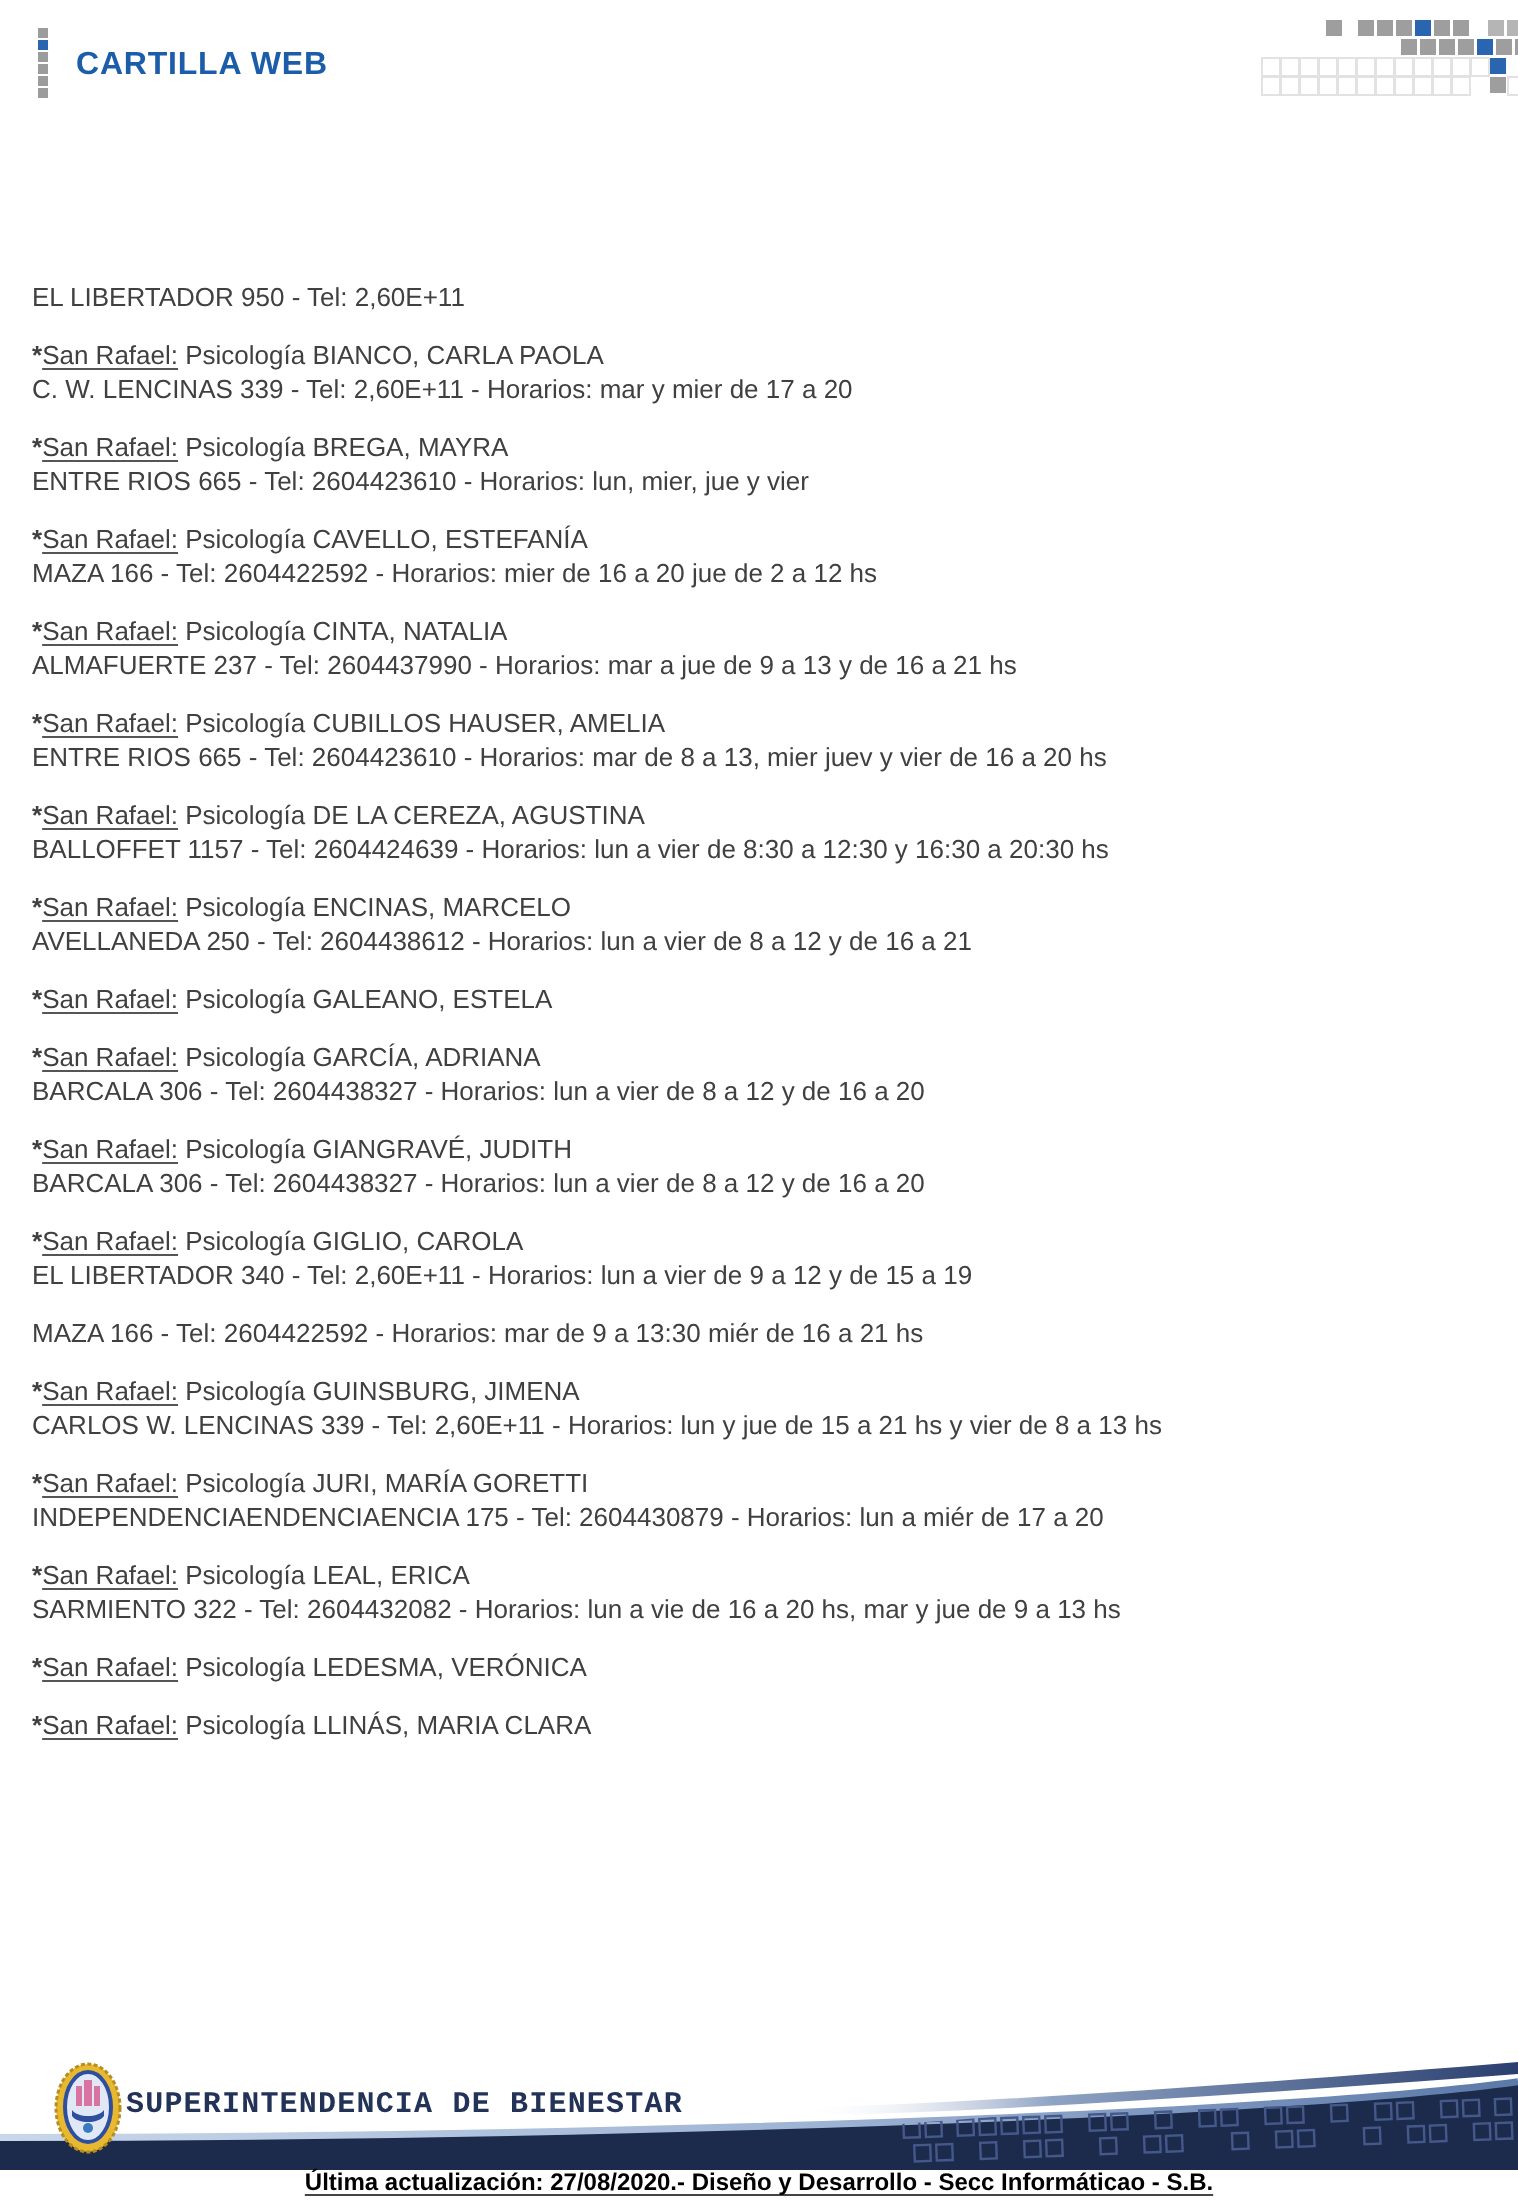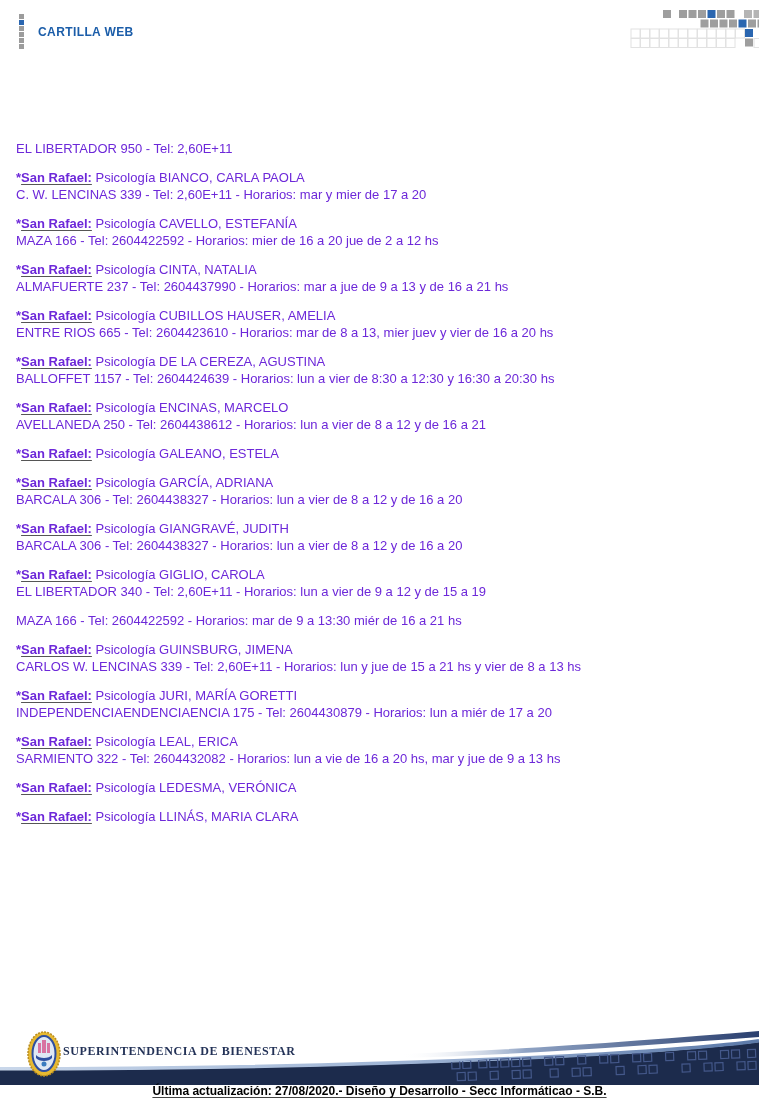--- a/index.html
+++ b/index.html
@@ -2,34 +2,34 @@
 <html><head>
 <meta charset="utf-8">
 <style>
   html,body{margin:0;padding:0;}
   body{width:759px;height:1101px;background:#ffffff;font-family:"Liberation Sans",sans-serif;}
   .page{position:relative;width:759px;height:1101px;background:#fff;overflow:hidden;}
 
   
   .brand{position:absolute;left:19px;top:14px;display:flex;align-items:center;}
   .brand-squares{display:block;}
-  .brand-title{margin-left:13px;color:#1b5da9;font-weight:bold;font-size:12px;letter-spacing:0.4px;line-height:35px;}
+  .brand-title{margin-left:13px;color:#1b5da9;font-weight:bold;font-size:16px;letter-spacing:0.4px;line-height:35px;}
   .mosaic{position:absolute;left:624px;top:6px;}
 
   
-  .list{position:absolute;left:16px;top:140px;width:730px;font-size:13px;line-height:17px;color:#6d28d9;}
+  .list{position:absolute;left:16px;top:140px;width:730px;font-size:13px;line-height:17px;color:#404040;}
   .intro-line{margin-bottom:12px;}
   .entry{margin-bottom:12px;}
   .entry .marker{font-weight:bold;}
-  .entry .loc{font-weight:bold;text-decoration:underline;text-decoration-color:#555;text-underline-offset:2px;text-align:right;}
+  .entry .loc{font-weight:normal;text-decoration:underline;text-decoration-color:#555;text-underline-offset:2px;text-align:right;}
 
   
   .footer-wave{position:absolute;left:0;top:1030px;}
   .crest{position:absolute;left:27px;top:1031px;}
-  .org-name{position:absolute;left:63px;top:1044px;font-family:Liberation Serif, serif;font-weight:bold;font-size:12px;letter-spacing:0.6px;color:#233257;}
+  .org-name{position:absolute;left:63px;top:1044px;font-family:Liberation Mono, monospace;font-weight:bold;font-size:15px;letter-spacing:0.6px;color:#233257;}
   .bottom-line{position:absolute;left:0;top:1084px;width:759px;text-align:center;font-weight:bold;font-size:12px;color:#000000;text-decoration:underline;text-decoration-color:#444;text-underline-offset:2px;}
 </style>
 </head>
 <body>
 
 <div class="page">
 
   <div class="brand">
     <svg class="brand-squares" width="6" height="36" viewBox="0 0 6 36">
       <rect x="0" y="0" width="5" height="5" fill="#9c9c9c"></rect>
@@ -92,20 +92,24 @@
   </svg>
 
   <div class="list">
     <div class="intro-line">EL LIBERTADOR 950 - Tel: 2,60E+11</div>
 
       <div class="entry">
         <div class="line1"><span class="marker">*</span><span class="loc">San Rafael:</span> <span class="rest">Psicología BIANCO, CARLA PAOLA</span></div>
         <div class="line2">C. W. LENCINAS 339 - Tel: 2,60E+11 - Horarios: mar y mier de 17 a 20</div>
       </div>
 
+      <div class="entry">
+        <div class="line1"><span class="marker">*</span><span class="loc">San Rafael:</span> <span class="rest">Psicología BREGA, MAYRA</span></div>
+        <div class="line2">ENTRE RIOS 665 - Tel: 2604423610 - Horarios: lun, mier, jue y vier</div>
+      </div>
 
       <div class="entry">
         <div class="line1"><span class="marker">*</span><span class="loc">San Rafael:</span> <span class="rest">Psicología CAVELLO, ESTEFANÍA</span></div>
         <div class="line2">MAZA 166 - Tel: 2604422592 - Horarios: mier de 16 a 20 jue de 2 a 12 hs</div>
       </div>
 
       <div class="entry">
         <div class="line1"><span class="marker">*</span><span class="loc">San Rafael:</span> <span class="rest">Psicología CINTA, NATALIA</span></div>
         <div class="line2">ALMAFUERTE 237 - Tel: 2604437990 - Horarios: mar a jue de 9 a 13 y de 16 a 21 hs</div>
       </div>

